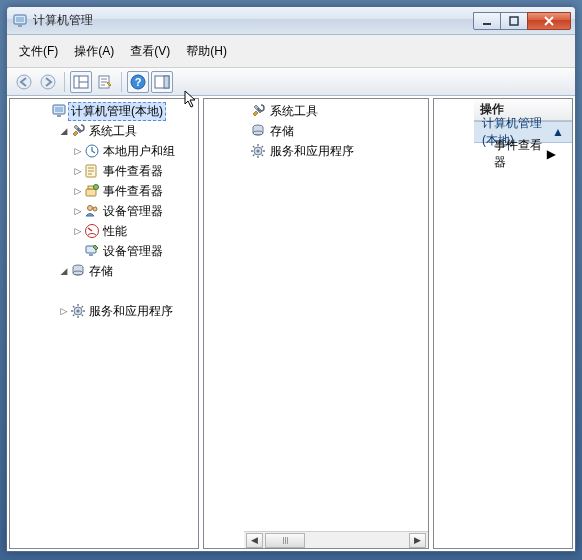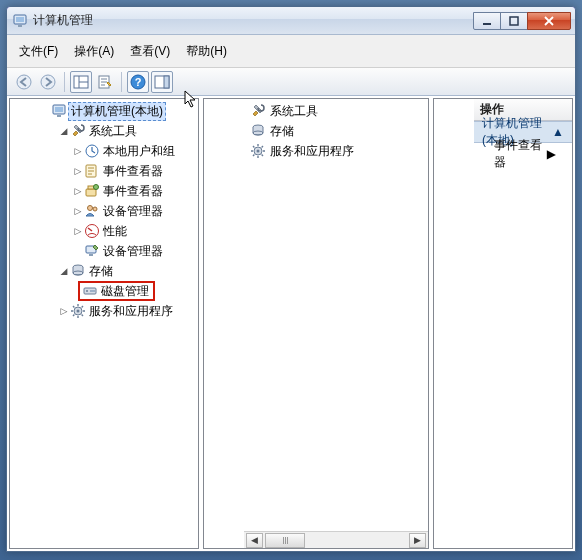--- a/index.html
+++ b/index.html
@@ -434,28 +434,20 @@
           <span class="exp">◢</span>
           <span class="icon">
               <svg width="16" height="16">
                 <use href="#ic-storage"></use>
               </svg>
             </span>
           <span class="lbl">存储</span>
         </div>
         <div class="trow">
           <span class="indent" style="width:28px"></span>
-          <span class="highlight-box">
-            <span class="icon">
-                <svg width="16" height="16">
-                  <use href="#ic-disk"></use>
-                </svg>
-              </span>
-            <span class="lbl">磁盘管理</span>
-          </span>
         </div>
         <div class="trow">
           <span class="indent" style="width:8px"></span>
           <span class="exp">▷</span>
           <span class="icon">
               <svg width="16" height="16">
                 <use href="#ic-gear"></use>
               </svg>
             </span>
           <span class="lbl">服务和应用程序</span>

